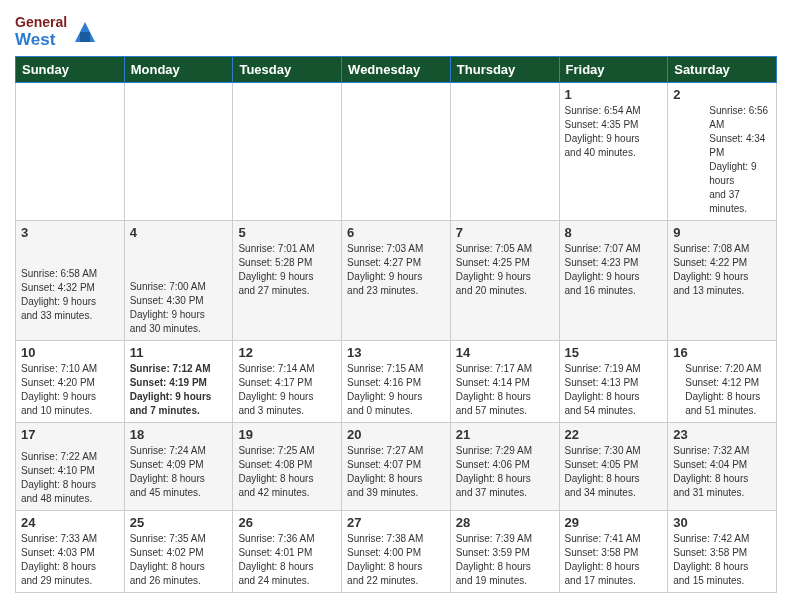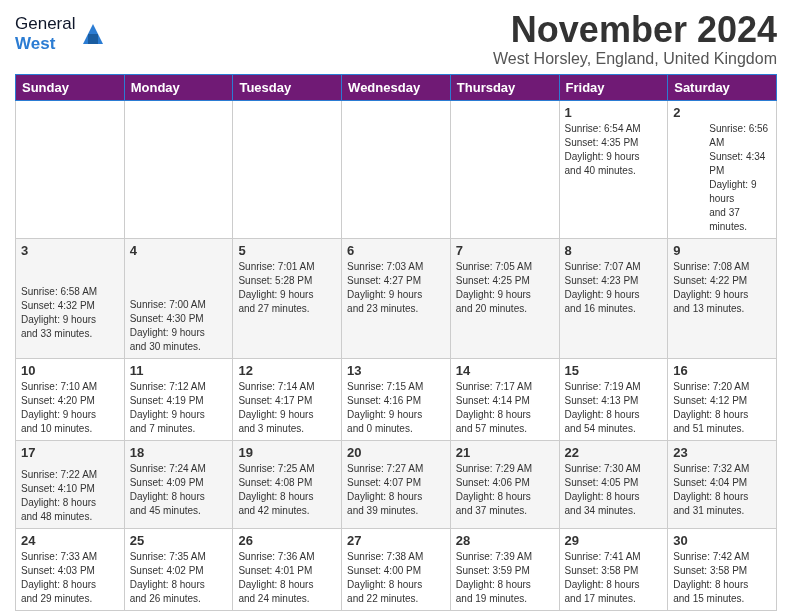--- a/index.html
+++ b/index.html
@@ -37,21 +37,21 @@
     .location {
       font-size: 16px;
       color: #555;
     }
     .calendar-table {
       width: 100%;
       border-collapse: collapse;
       table-layout: fixed;
     }
     .calendar-table th {
-      background-color: #701a75;
+      background-color: #14532d;
       color: #fff;
       text-align: left;
       padding: 5px 6px;
       font-size: 13px;
       font-weight: bold;
       border: 1px solid #2b7cd3;
     }
     .calendar-table td {
       vertical-align: top;
       border: 1px solid #ccc;
@@ -80,33 +80,29 @@
   </style>
 </head>
 <body>
 
 <div class="page">
   <div class="header-row">
     <div class="logo">
       <div>
         <div style="display:flex;align-items:center;">
           <div>
-            <div style="font-size:17px;font-weight:normal;color:#0f172a;line-height:1.15;">General</div>
+            <div style="font-size:14px;font-weight:bold;color:#7f1d1d;line-height:1.15;">General</div>
             <div style="font-size:17px;font-weight:bold;color:#2b7cd3;line-height:1.15;">West</div>
           </div>
           <svg width="30" height="30" viewBox="0 0 30 30" style="margin-left:3px;">
             <polygon points="5,25 15,5 25,25" fill="#2b7cd3"></polygon>
             <polygon points="10,25 20,25 20,15 10,15" fill="#1a5ca0"></polygon>
           </svg>
         </div>
       </div>
-    </div>
-    <div class="title-block">
-      <div class="month-title">November 2024</div>
-      <div class="location">West Horsley, England, United Kingdom</div>
     </div>
   </div>
 
   <table class="calendar-table">
     <thead>
       <tr>
       <th>Sunday</th>
           <th>Monday</th>
           <th>Tuesday</th>
           <th>Wednesday</th>
@@ -191,21 +187,21 @@
         <tr>
           <td>
             <div class="day-number">10</div>
             <div class="day-info" style="white-space: pre-line;">Sunrise: 7:10 AM
 Sunset: 4:20 PM
 Daylight: 9 hours
 and 10 minutes.</div>
           </td>
           <td>
             <div class="day-number">11</div>
-            <div class="day-info" style="white-space: pre-line;">Sunrise: 7:12 AM
+            <div class="day-info" style="white-space: pre-line; font-weight: bold;">Sunrise: 7:12 AM
 Sunset: 4:19 PM
 Daylight: 9 hours
 and 7 minutes.</div>
           </td>
           <td>
             <div class="day-number">12</div>
             <div class="day-info" style="white-space: pre-line;">Sunrise: 7:14 AM
 Sunset: 4:17 PM
 Daylight: 9 hours
 and 3 minutes.</div>
@@ -226,21 +222,21 @@
           </td>
           <td>
             <div class="day-number">15</div>
             <div class="day-info" style="white-space: pre-line;">Sunrise: 7:19 AM
 Sunset: 4:13 PM
 Daylight: 8 hours
 and 54 minutes.</div>
           </td>
           <td>
             <div class="day-number">16</div>
-            <div class="day-info" style="white-space: pre-line;">Sunrise: 7:20 AM
+            <div class="day-info" style="white-space: pre-line; margin-left: 12px;">Sunrise: 7:20 AM
 Sunset: 4:12 PM
 Daylight: 8 hours
 and 51 minutes.</div>
           </td>
         </tr>
         <tr>
           <td>
             <div class="day-number">17</div>
             <div class="day-info" style="white-space: pre-line; margin-top: 8px;">Sunrise: 7:22 AM
 Sunset: 4:10 PM

